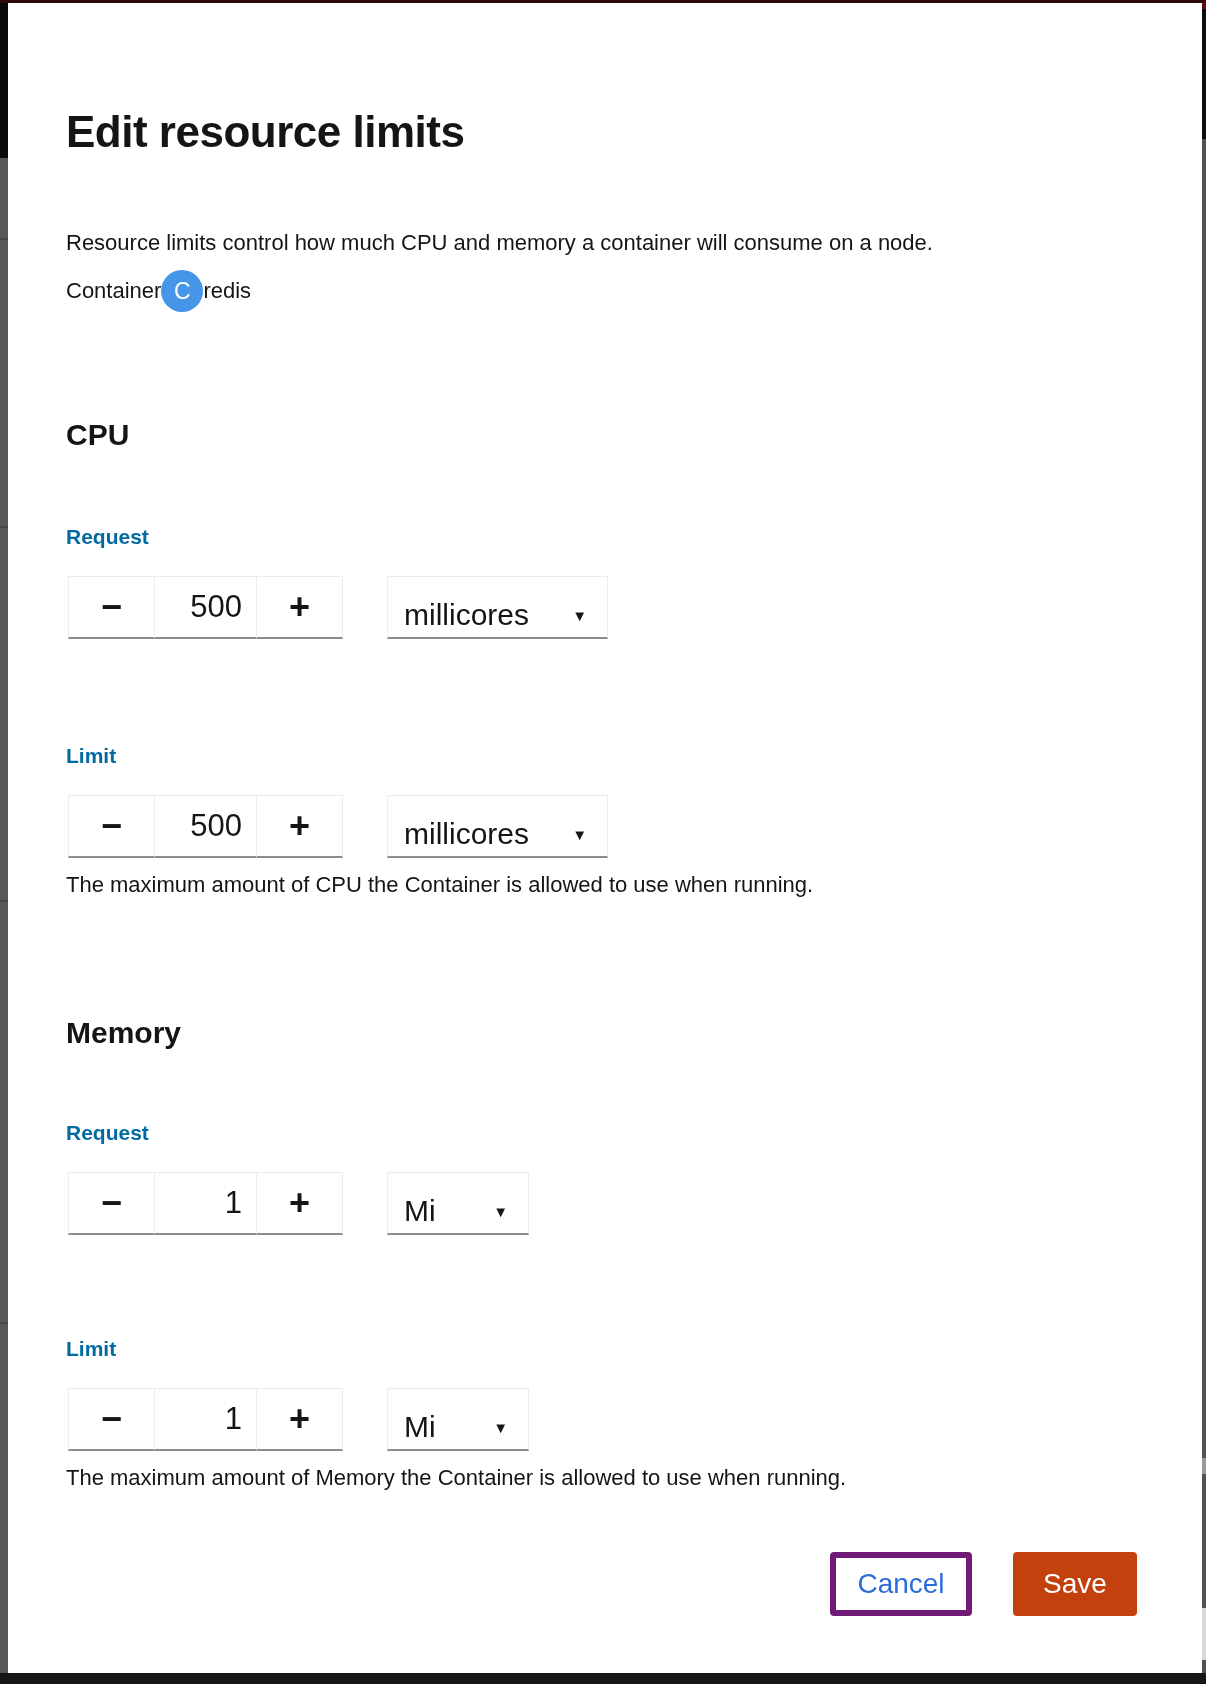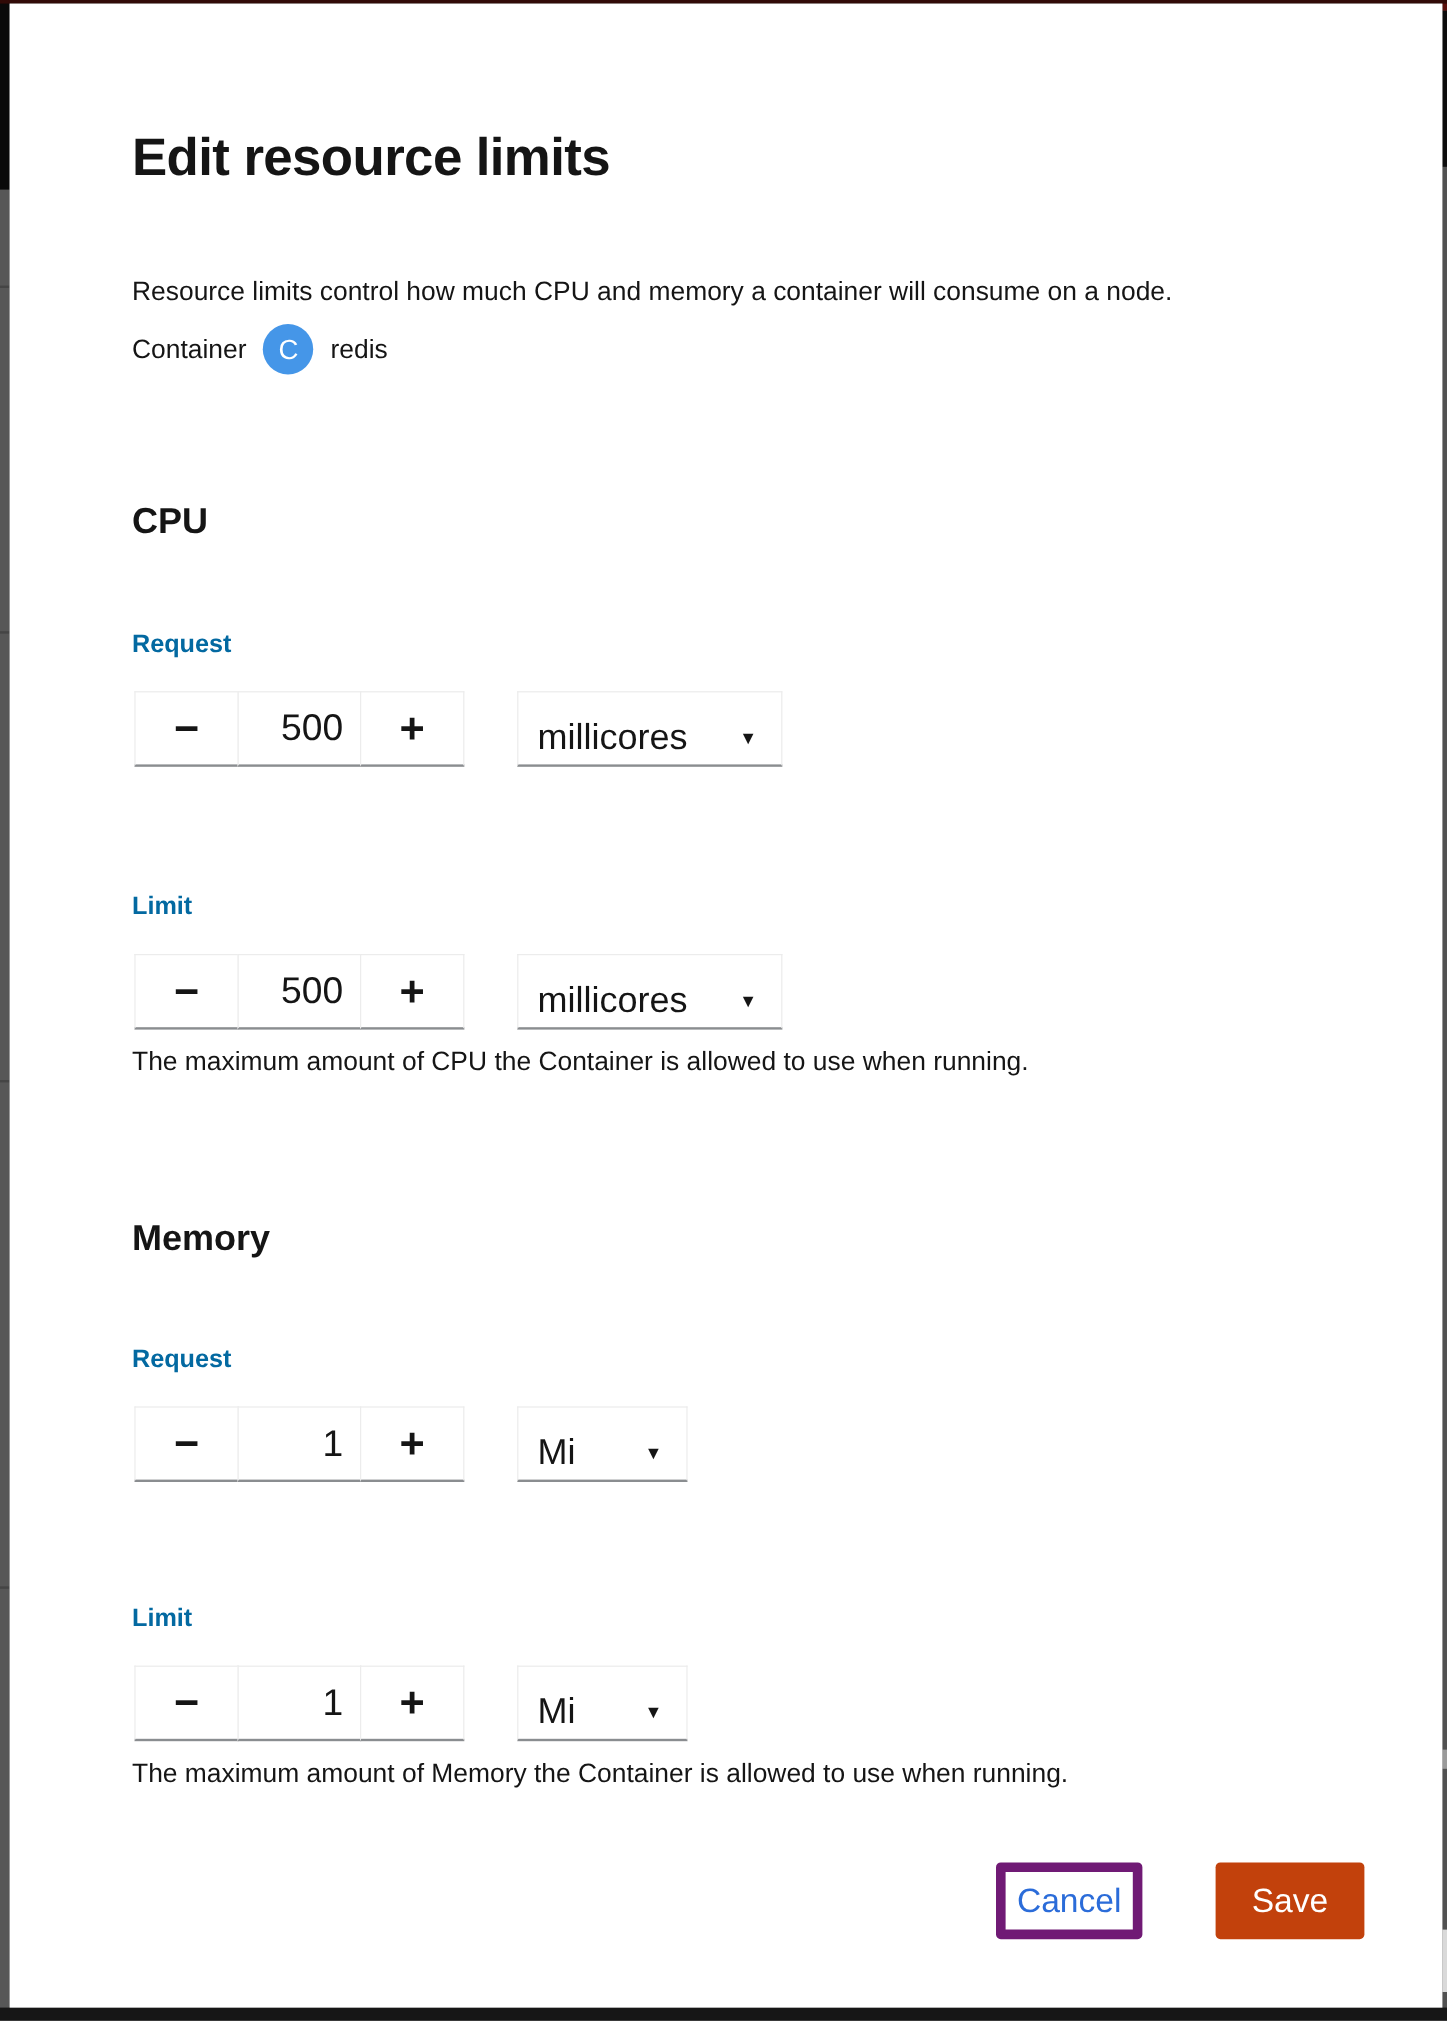--- a/index.html
+++ b/index.html
@@ -13,25 +13,25 @@
   .bd-right{position:absolute;left:1202px;top:0;width:4px;height:1684px;background:#515151;}
   .bd-right .red{position:absolute;left:0;top:0;width:4px;height:9px;background:#5a0f0b;}
   .bd-right .blk{position:absolute;left:0;top:9px;width:4px;height:130px;background:#0d0d0d;}
   .bd-right .notch{position:absolute;left:0;top:1608px;width:4px;height:52px;background:#d9d9d9;}
   .bd-right .mark{position:absolute;left:0;top:1458px;width:4px;height:16px;background:#9a9a9a;}
   .bd-top{position:absolute;left:0;top:0;width:1206px;height:3px;background:#310a07;}
   .bd-bottom{position:absolute;left:0;top:1673px;width:1206px;height:11px;background:#161616;}
 
   
   .modal{position:absolute;left:8px;top:3px;width:1194px;height:1670px;background:#ffffff;}
-  .modal .abs{position:absolute;margin-left:44px;}
+  .modal .abs{position:absolute;}
 
   .title{left:58px;top:73px;font-size:44px;line-height:54px;font-weight:700;color:#151515;letter-spacing:-0.5px;}
   .desc{left:58px;top:203px;width:1020px;font-size:22px;line-height:30px;color:#151515;}
-  .container-row{left:58px;top:266px;height:44px;display:flex;align-items:center;gap:14px;font-size:22px;color:#151515;}
+  .container-row{left:58px;top:266px;height:44px;display:flex;align-items:center;font-size:22px;color:#151515;}
   .badge{display:inline-flex;align-items:center;justify-content:center;width:42px;height:42px;border-radius:50%;
          background:#4596e8;color:#ffffff;font-size:23px;line-height:1;}
   .sec-h{left:58px;font-size:30px;line-height:36px;font-weight:700;color:#151515;}
   .sec-h.cpu{top:389px;}
   .sec-h.mem{top:987px;}
 
   
   .fg{left:58px;width:1120px;height:160px;}
   .fg .flabel{position:absolute;left:0;top:0;font-size:21px;line-height:26px;font-weight:700;color:#0369a1;}
   .fg .stepper{position:absolute;left:2px;top:52px;display:flex;height:63px;}
@@ -48,21 +48,21 @@
   .fg .help{position:absolute;left:0;top:128px;width:1100px;font-size:22px;line-height:28px;color:#151515;}
 
   .fg.g1{top:521px;}
   .fg.g2{top:740px;}
   .fg.g3{top:1117px;}
   .fg.g4{top:1333px;}
 
   
   .btn{position:absolute;top:1549px;height:64px;border-radius:4px;font-size:28px;display:flex;
        align-items:center;justify-content:center;cursor:pointer;}
-  .btn.cancel{left:822px;width:122px;background:#ffffff;border:8px solid #701a75;color:#2b6cd9;}
+  .btn.cancel{left:822px;width:142px;background:#ffffff;border:6px solid #701a75;color:#2b6cd9;}
   .btn.save{left:1005px;width:124px;background:#c2410c;border:none;color:#ffffff;}
 </style>
 </head>
 <body>
 
 <div class="stage">
 
   <div class="bd-left">
     <div class="blk"></div>
     <div class="ln" style="top:238px"></div>

